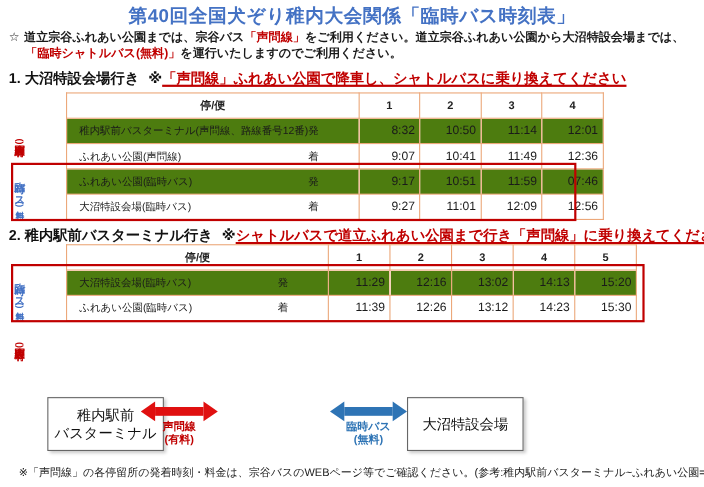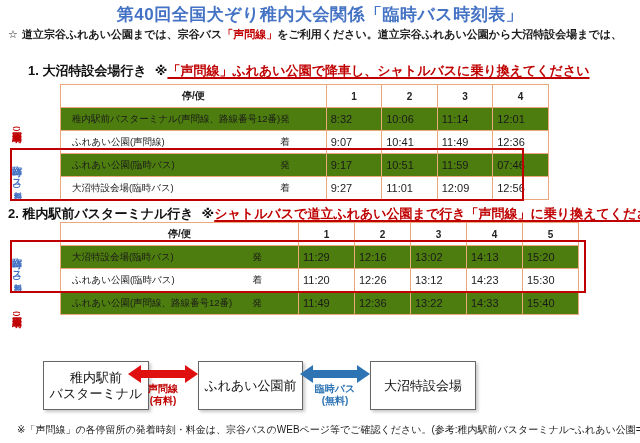--- a/index.html
+++ b/index.html
@@ -27,21 +27,21 @@
            border:1.5px solid #D98B52;}
   table.tt td,table.tt th{border:1px solid #ECA87A;padding:4px;font-weight:normal;overflow:hidden;}
   table.tt tr{height:23px;}
   table.tt tr.hdr{height:20px;}
   table.tt tr.hdr th{font-size:10px;font-weight:bold;text-align:center;background:#fff;color:#222;}
   table.tt tr.peach td{background:#4d7c0f;}
   .tt1 col.c-name{width:235px;} .tt1 col.c-t{width:55.5px;}
   .tt2 col.c-name{width:238px;} .tt2 col.c-t{width:56px;}
   .namecell{display:flex;justify-content:space-between;align-items:center;
             padding:0 32px 0 7px;font-size:9.5px;color:#1a1a1a;white-space:nowrap;}
-  td.time{font-size:11px;text-align:left;color:#1a1a1a;}
+  td.time{font-size:11px;text-align:right;color:#1a1a1a;}
 
   
   .vlabel{position:absolute;width:44px;writing-mode:vertical-lr;display:flex;
           justify-content:center;font-weight:bold;}
   .vlabel span{display:block;text-align:center;line-height:11px;}
   .vlabel .vname{font-size:9.5px;letter-spacing:1px;}
   .vlabel .vparen{font-size:8px;}
   .vlabel.red{color:#C00000;}
   .vlabel.blue{color:#4472C4;}
 
@@ -71,23 +71,24 @@
 </style>
 </head>
 <body>
 
 <div class="page">
 
   <div class="main-title">第40回全国犬ぞり稚内大会関係「臨時バス時刻表」</div>
 
   <div class="note">
     <div class="l1"><span class="star">☆</span><span>道立宗谷ふれあい公園までは、宗谷バス</span><span class="red">「声問線」</span><span>をご利用ください。道立宗谷ふれあい公園から大沼特設会場までは、</span></div>
-  </div>
-
-  <div class="sec-head" style="top:62px;margin-left:20px;">
+    <div class="l2"><span class="red">「臨時シャトルバス(無料)」</span><span>を運行いたしますのでご利用ください。</span></div>
+  </div>
+
+  <div class="sec-head" style="top:62px;">
     <span>1.</span>
     <span>大沼特設会場行き</span><span class="mark">※</span><span class="warn">「声問線」ふれあい公園で降車し、シャトルバスに乗り換えてください</span>
   </div>
 
   <div class="vlabel red" style="top:105px;left:12px;height:44px;">
     <span class="vname">声問線</span>
     <span class="vparen">(有料)</span>
   </div>
   <div class="vlabel blue" style="top:151px;left:12px;height:44px;">
     <span class="vname">臨時バス</span>
@@ -111,21 +112,21 @@
       <th>4</th>
     </tr>
     <tr class="peach">
       <td>
             <div class="namecell">
               <span>稚内駅前バスターミナル(声問線、路線番号12番)</span>
               <span>発</span>
             </div>
           </td>
       <td class="time">8:32</td>
-      <td class="time">10:06</td>
+      <td class="time">10:50</td>
       <td class="time">11:14</td>
       <td class="time">12:01</td>
     </tr>
     <tr>
       <td>
             <div class="namecell">
               <span>ふれあい公園(声問線)</span>
               <span>着</span>
             </div>
           </td>
@@ -208,57 +209,41 @@
       <td class="time">14:13</td>
       <td class="time">15:20</td>
     </tr>
     <tr>
       <td>
             <div class="namecell">
               <span>ふれあい公園(臨時バス)</span>
               <span>着</span>
             </div>
           </td>
-      <td class="time">11:20</td>
+      <td class="time">11:39</td>
       <td class="time">12:26</td>
       <td class="time">13:12</td>
       <td class="time">14:23</td>
       <td class="time">15:30</td>
     </tr>
-    <tr class="peach">
-      <td>
-            <div class="namecell">
-              <span>ふれあい公園(声問線、路線番号12番)</span>
-              <span>発</span>
-            </div>
-          </td>
-      <td class="time">11:49</td>
-      <td class="time">12:36</td>
-      <td class="time">13:22</td>
-      <td class="time">14:33</td>
-      <td class="time">15:40</td>
-    </tr>
   </tbody>
     </table>
 
   <div class="hlbox" style="left:10px;top:240px;width:572px;height:49px;"></div>
 
 
   <div class="rbox" style="left:43px;width:104px;">
     <span>稚内駅前</span>
     <span>バスターミナル</span>
   </div>
   <div class="h-arrow arrow-red" style="left:141px;width:44px;"></div>
   <div class="a-label red" style="left:128px;">
     <div>声問線</div>
     <div>(有料)</div>
   </div>
-  <div class="rbox" style="left:198px;width:103px;">
-    <span>ふれあい公園前</span>
-  </div>
   <div class="h-arrow arrow-blue" style="left:313px;width:44px;"></div>
   <div class="a-label blue" style="left:300px;">
     <div>臨時バス</div>
     <div>(無料)</div>
   </div>
   <div class="rbox" style="left:370px;width:104px;text-align:center;">
     <span>大沼特設会場</span>
   </div>
 
   <div class="footer">※「声問線」の各停留所の発着時刻・料金は、宗谷バスのWEBページ等でご確認ください。(参考:稚内駅前バスターミナル~ふれあい公園=330円)</div>

